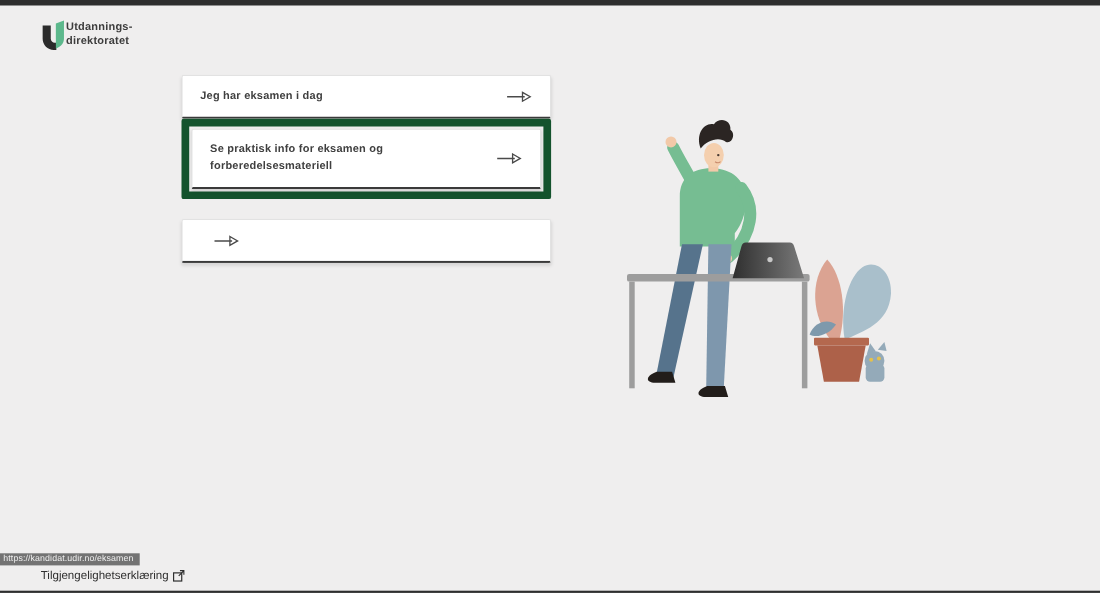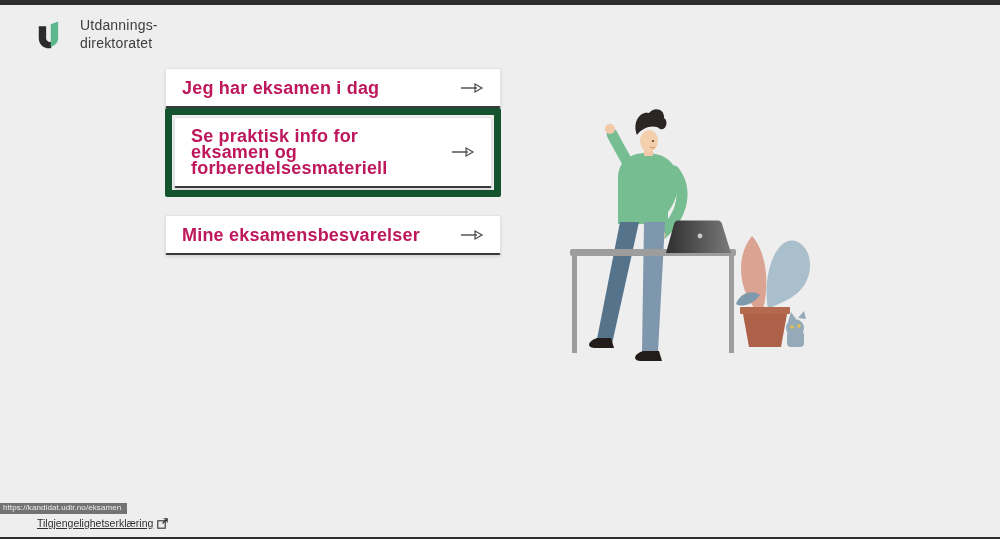--- a/index.html
+++ b/index.html
@@ -9,36 +9,36 @@
     background: #efeeee;
     font-family: "Liberation Sans", sans-serif;
     color: #333;
   }
   .letterbox-top { position: absolute; top: 0; left: 0; width: 100%; height: 5px; background: #2e2e2e; }
   .letterbox-bottom { position: absolute; bottom: 0; left: 0; width: 100%; height: 2px; background: #2e2e2e; }
 
   
   .logo { position: absolute; left: 36px; top: 17px; display: flex; align-items: center; }
   .logo svg { display: block; }
-  .logo-text { margin-left: 20px; font-size: 14px; font-weight: normal; color: #3d3d3d; line-height: 1.25; letter-spacing: .2px; }
+  .logo-text { margin-left: 0; font-size: 10px; font-weight: bold; color: #3d3d3d; line-height: 1.25; letter-spacing: .2px; }
 
   
   .content { position: absolute; left: 165px; top: 68px; width: 336px; }
   h1.page-title { font-size: 18px; line-height: 24px; font-weight: bold; color: #2d2d2d; letter-spacing: .3px; margin: 0 0 34px 0; }
 
   .action-btn {
     width: 100%;
     background: #fff;
     border: 1px solid #e2e2e2;
     border-bottom: 2px solid #3a3a3a;
     border-radius: 2px;
     display: flex; align-items: center; justify-content: space-between;
     padding: 10px 16px;
     min-height: 40px;
-    font-size: 18px; font-weight: bold; color: #be185d; letter-spacing: .2px;
+    font-size: 10px; font-weight: bold; color: #404040; letter-spacing: .2px;
     text-align: left;
     cursor: pointer;
     box-shadow: 0 2px 3px rgba(0,0,0,0.10);
     font-family: "Liberation Sans", sans-serif;
   }
   .action-btn .btn-label { max-width: 240px; line-height: 16px; }
   .arrow-icon { flex: none; margin-left: 12px; }
 
   .divider { display: flex; align-items: center; margin: 24px 0 19px 0; height: 13px; }
   .divider .line { flex: 1; height: 1px; background: #c9c9c9; }
@@ -47,21 +47,21 @@
   .highlight-frame { border: 7px solid #14532d; padding: 2px; border-radius: 2px; }
   .btn-row-3 { margin-top: 18px; }
 
   
   .illustration { position: absolute; left: 550px; top: 103px; }
 
   
   .footer-link {
     position: absolute; left: 37px; top: 517px;
     display: flex; align-items: center;
-    font-size: 10.5px; color: #2f2f2f; text-decoration: underline; cursor: pointer;
+    font-size: 10.5px; color: #2f2f2f; cursor: pointer;
   }
   .footer-link svg { margin-left: 4px; }
 
   .status-tooltip {
     position: absolute; left: 0; top: 503px; z-index: 5;
     background: #737373; color: #efefef;
     font-size: 8px; line-height: 10px; padding: 0 6px 1px 3px;
     letter-spacing: .1px;
     font-family: Liberation Sans, sans-serif;
   }
@@ -97,21 +97,20 @@
     <button class="action-btn">
       <span class="btn-label">Se praktisk info for eksamen og forberedelsesmateriell</span>
       <svg class="arrow-icon" width="24" height="12" viewBox="0 0 24 12">
         <path d="M1 6 H17" stroke="#4a4a4a" stroke-width="1.4" fill="none"></path>
         <path d="M15 2 L22 6 L15 10 Z" fill="none" stroke="#4a4a4a" stroke-width="1.2" stroke-linejoin="miter"></path>
       </svg>
     </button>
   </div>
 
   <button class="action-btn btn-row-3">
-    <span class="btn-label">Mine eksamensbesvarelser</span>
     <svg class="arrow-icon" width="24" height="12" viewBox="0 0 24 12">
       <path d="M1 6 H17" stroke="#4a4a4a" stroke-width="1.4" fill="none"></path>
       <path d="M15 2 L22 6 L15 10 Z" fill="none" stroke="#4a4a4a" stroke-width="1.2" stroke-linejoin="miter"></path>
     </svg>
   </button>
 </div>
 
 <div class="illustration">
   <svg width="280" height="260" viewBox="0 0 280 260">
     <defs>

